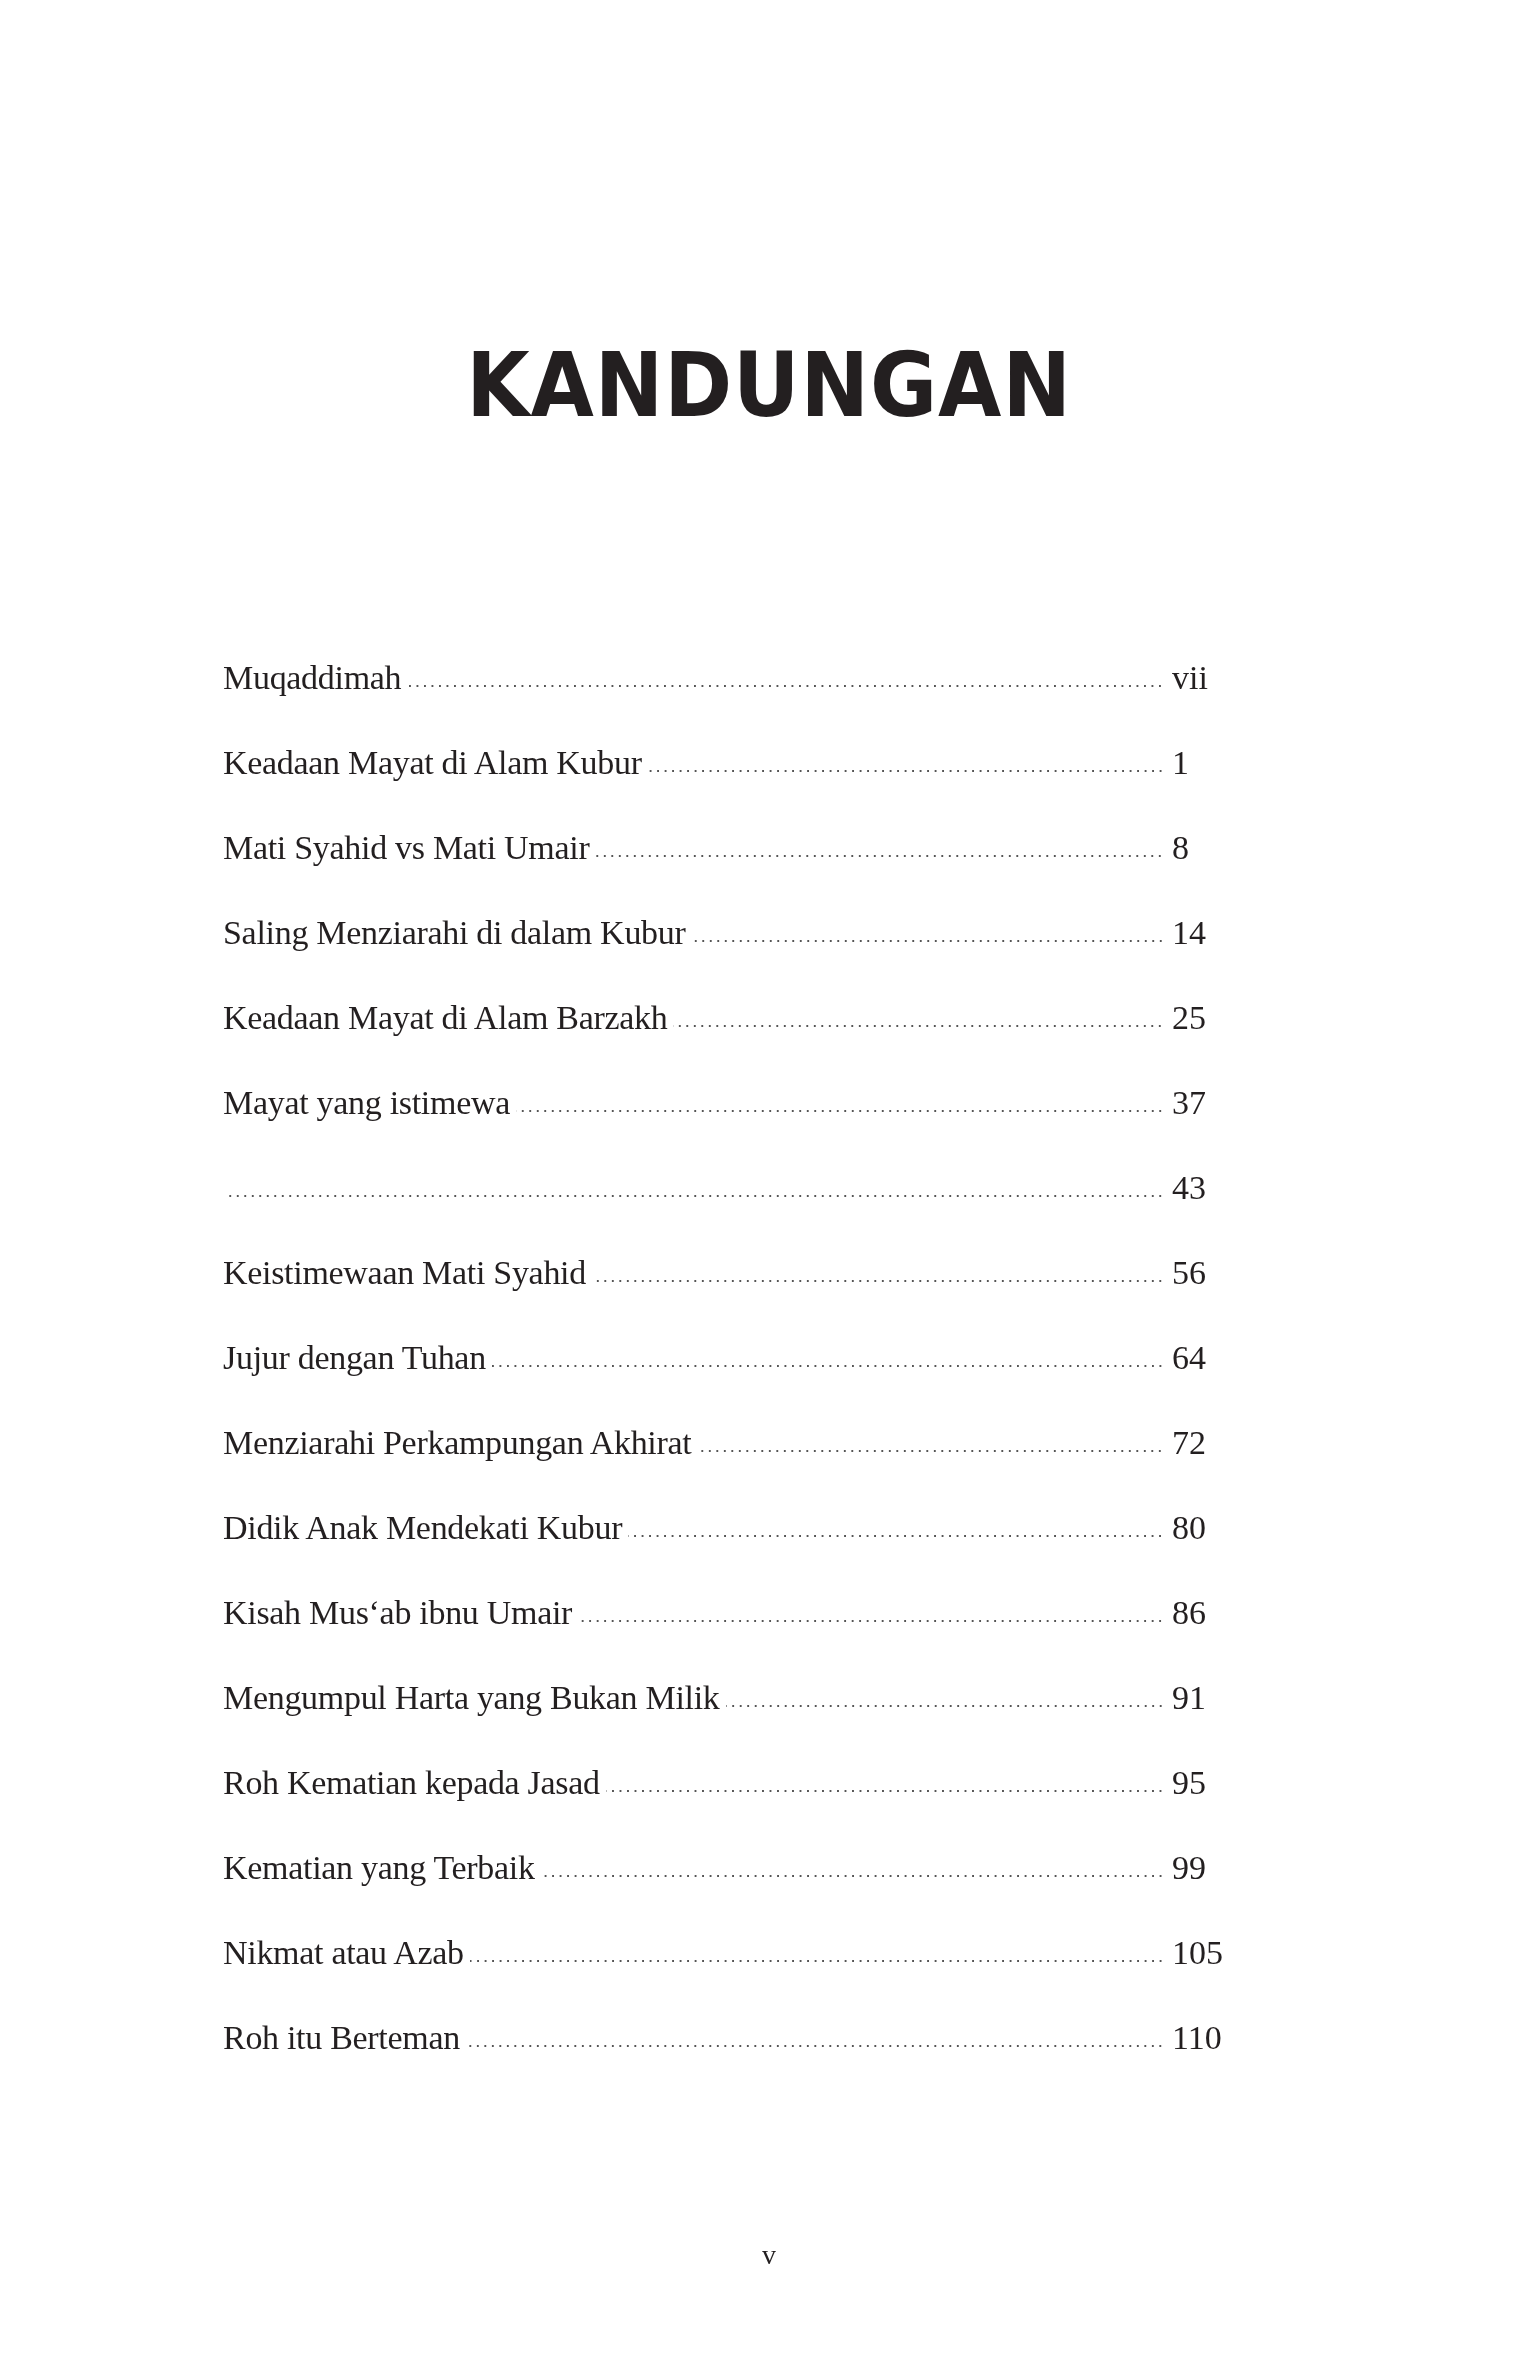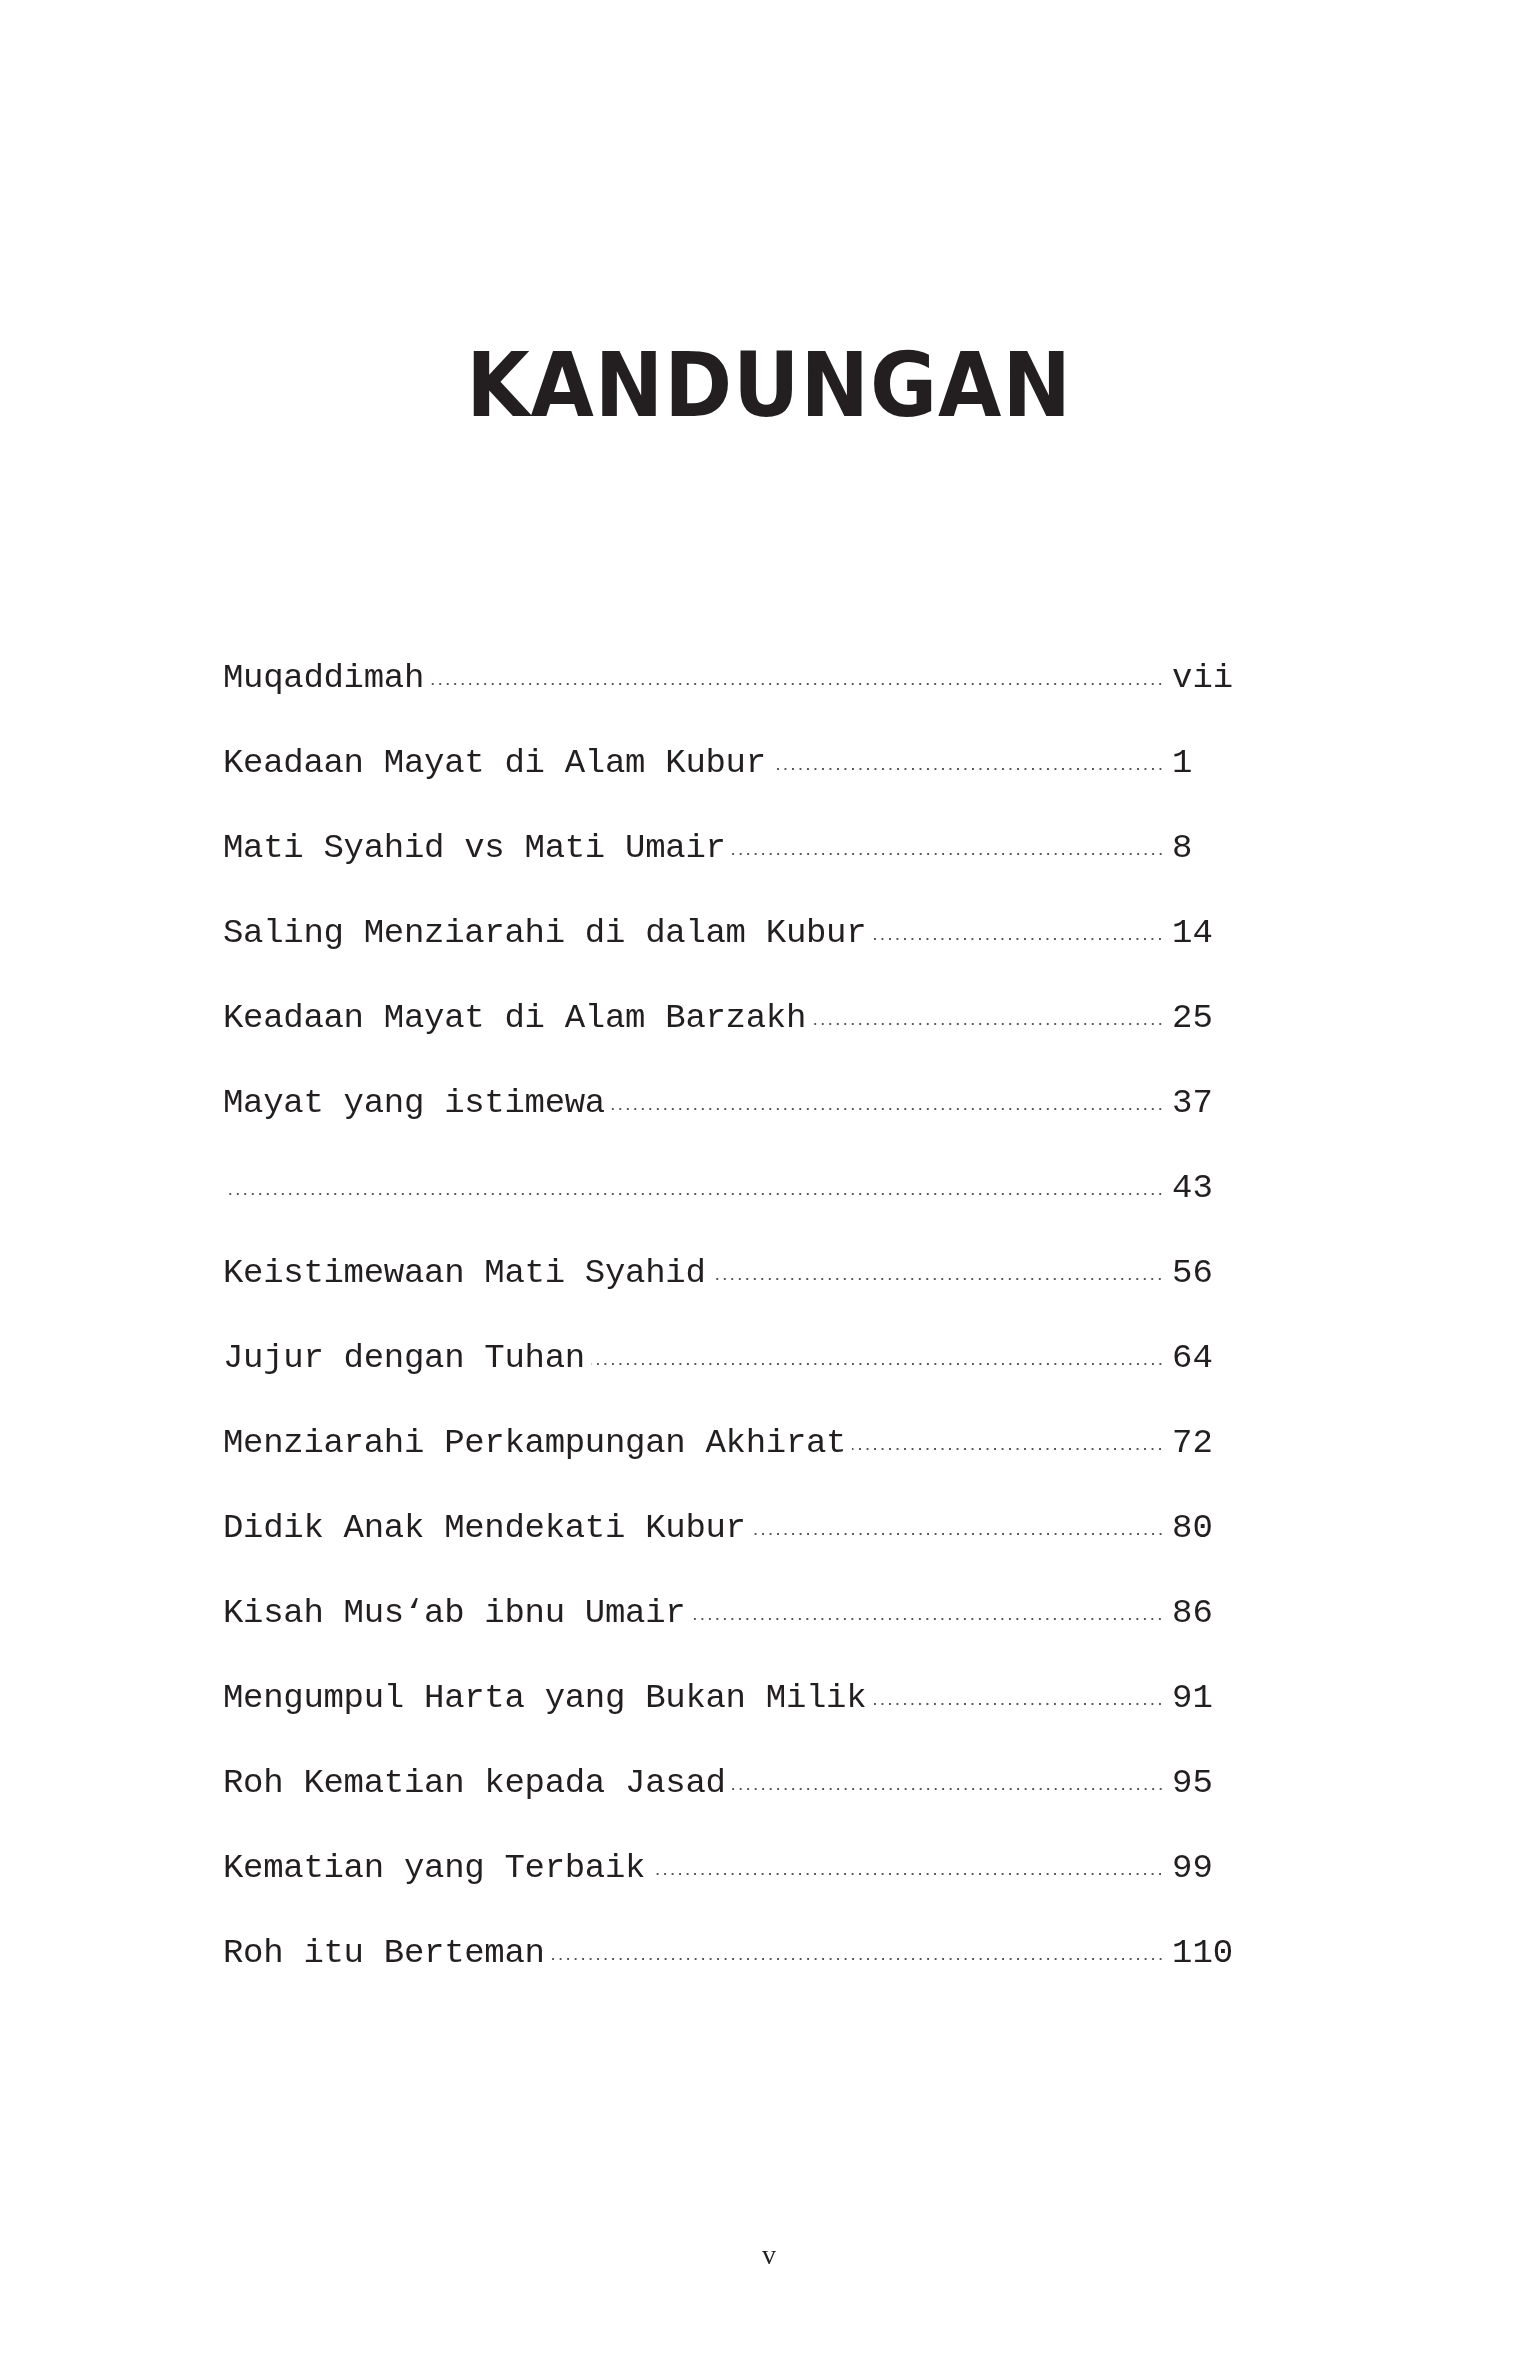--- a/index.html
+++ b/index.html
@@ -6,21 +6,21 @@
   body { width: 1538px; height: 2376px; position: relative; overflow: hidden; }
   .title {
     position: absolute; left: 0; width: 1538px; top: 333px; text-align: center;
     font-family: "DejaVu Sans", sans-serif; font-weight: bold;
     font-size: 89px; color: #231f20; letter-spacing: 1px;
     transform: scaleX(0.92);
   }
   .toc { position: absolute; left: 223px; top: 659px; width: 1000px; }
   .row {
     display: flex; align-items: baseline; height: 85px;
-    font-family: Liberation Mono, monospace; font-size: 34px; color: #231f20;
+    font-family: Liberation Serif, serif; font-size: 34px; color: #231f20;
   }
   .label { white-space: nowrap; transform-origin: left; letter-spacing: -0.3px; }
   .leader {
     flex: 1; margin: 0 8px 0 6px; height: 6px;
     background-image: radial-gradient(circle, #555 1.2px, transparent 1.4px);
     background-size: 7.5px 6px; background-repeat: repeat-x; background-position: right;
   }
   .num { width: 51px; white-space: nowrap; }
   .folio {
     position: absolute; left: 0; width: 1538px; top: 2239px; text-align: center;
@@ -101,20 +101,25 @@
       <span class="label">Roh Kematian kepada Jasad</span>
       <span class="leader"></span>
       <span class="num">95</span>
     </div>
   <div class="row">
       <span class="label">Kematian yang Terbaik</span>
       <span class="leader"></span>
       <span class="num">99</span>
     </div>
   <div class="row">
+      <span class="label">Nikmat atau Azab</span>
+      <span class="leader"></span>
+      <span class="num">105</span>
+    </div>
+  <div class="row">
       <span class="label">Roh itu Berteman</span>
       <span class="leader"></span>
       <span class="num">110</span>
     </div>
 </div>
 
 <div class="folio">v</div>
 
 
 </body></html>

